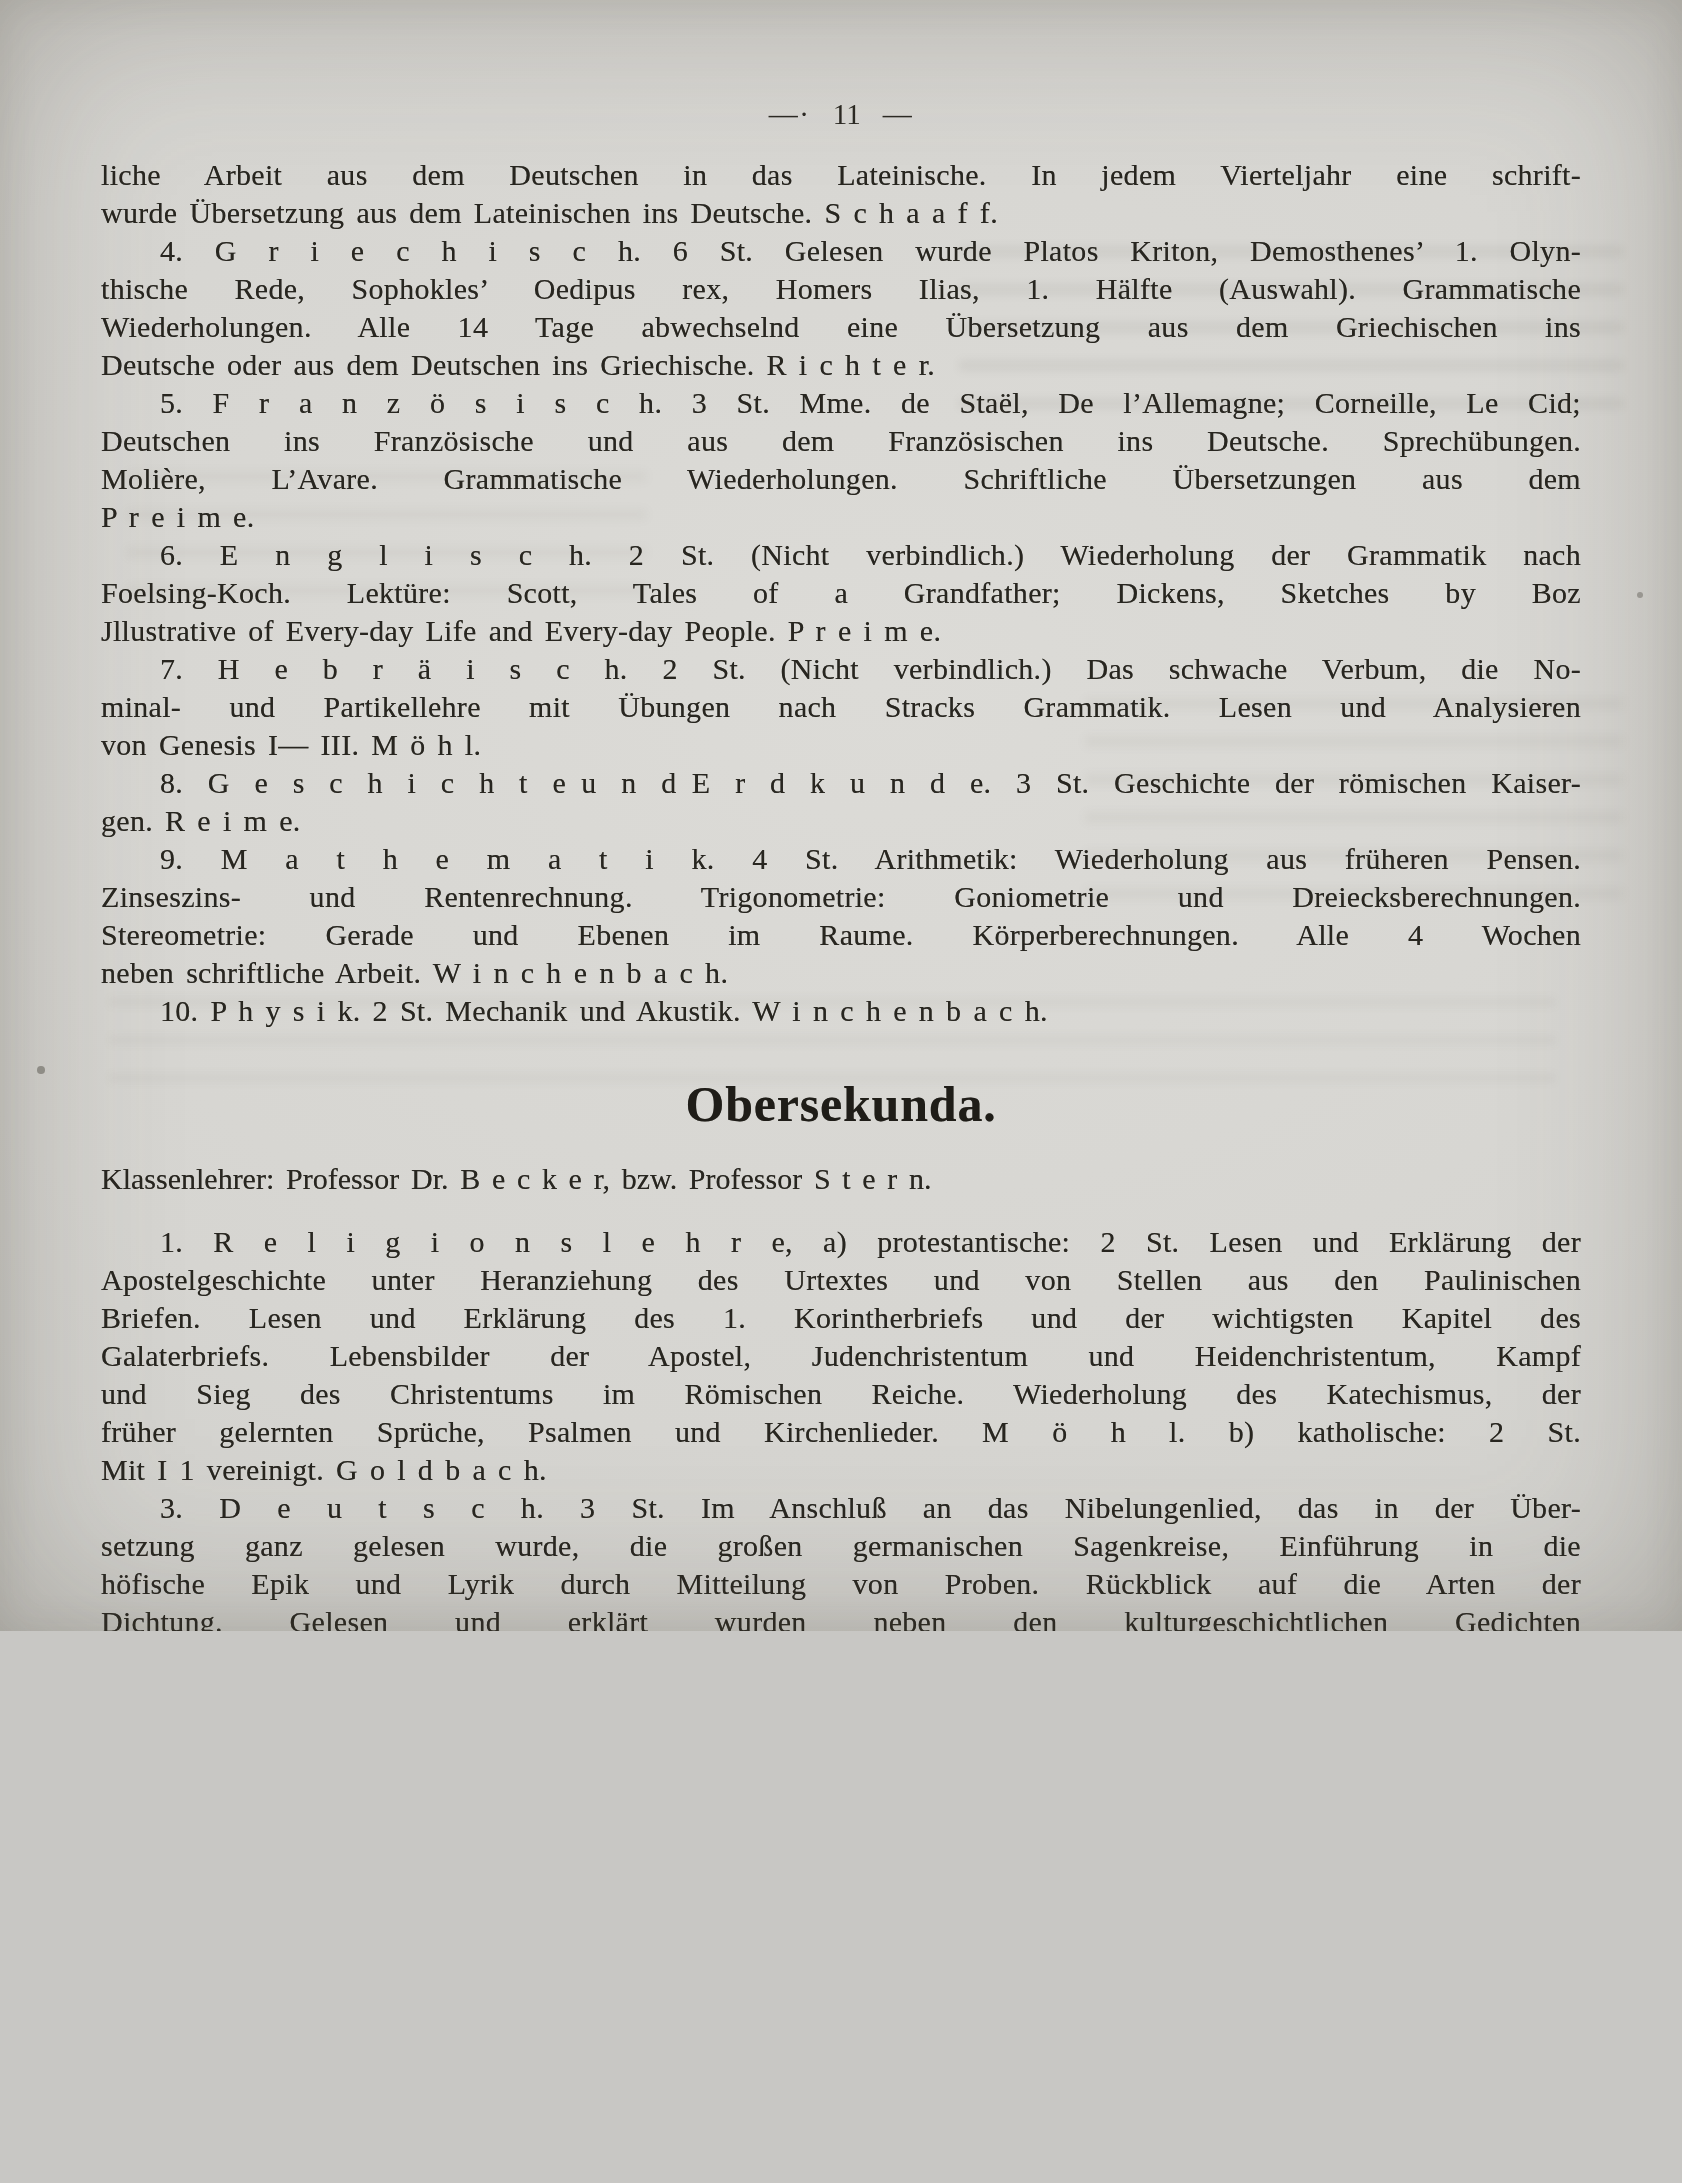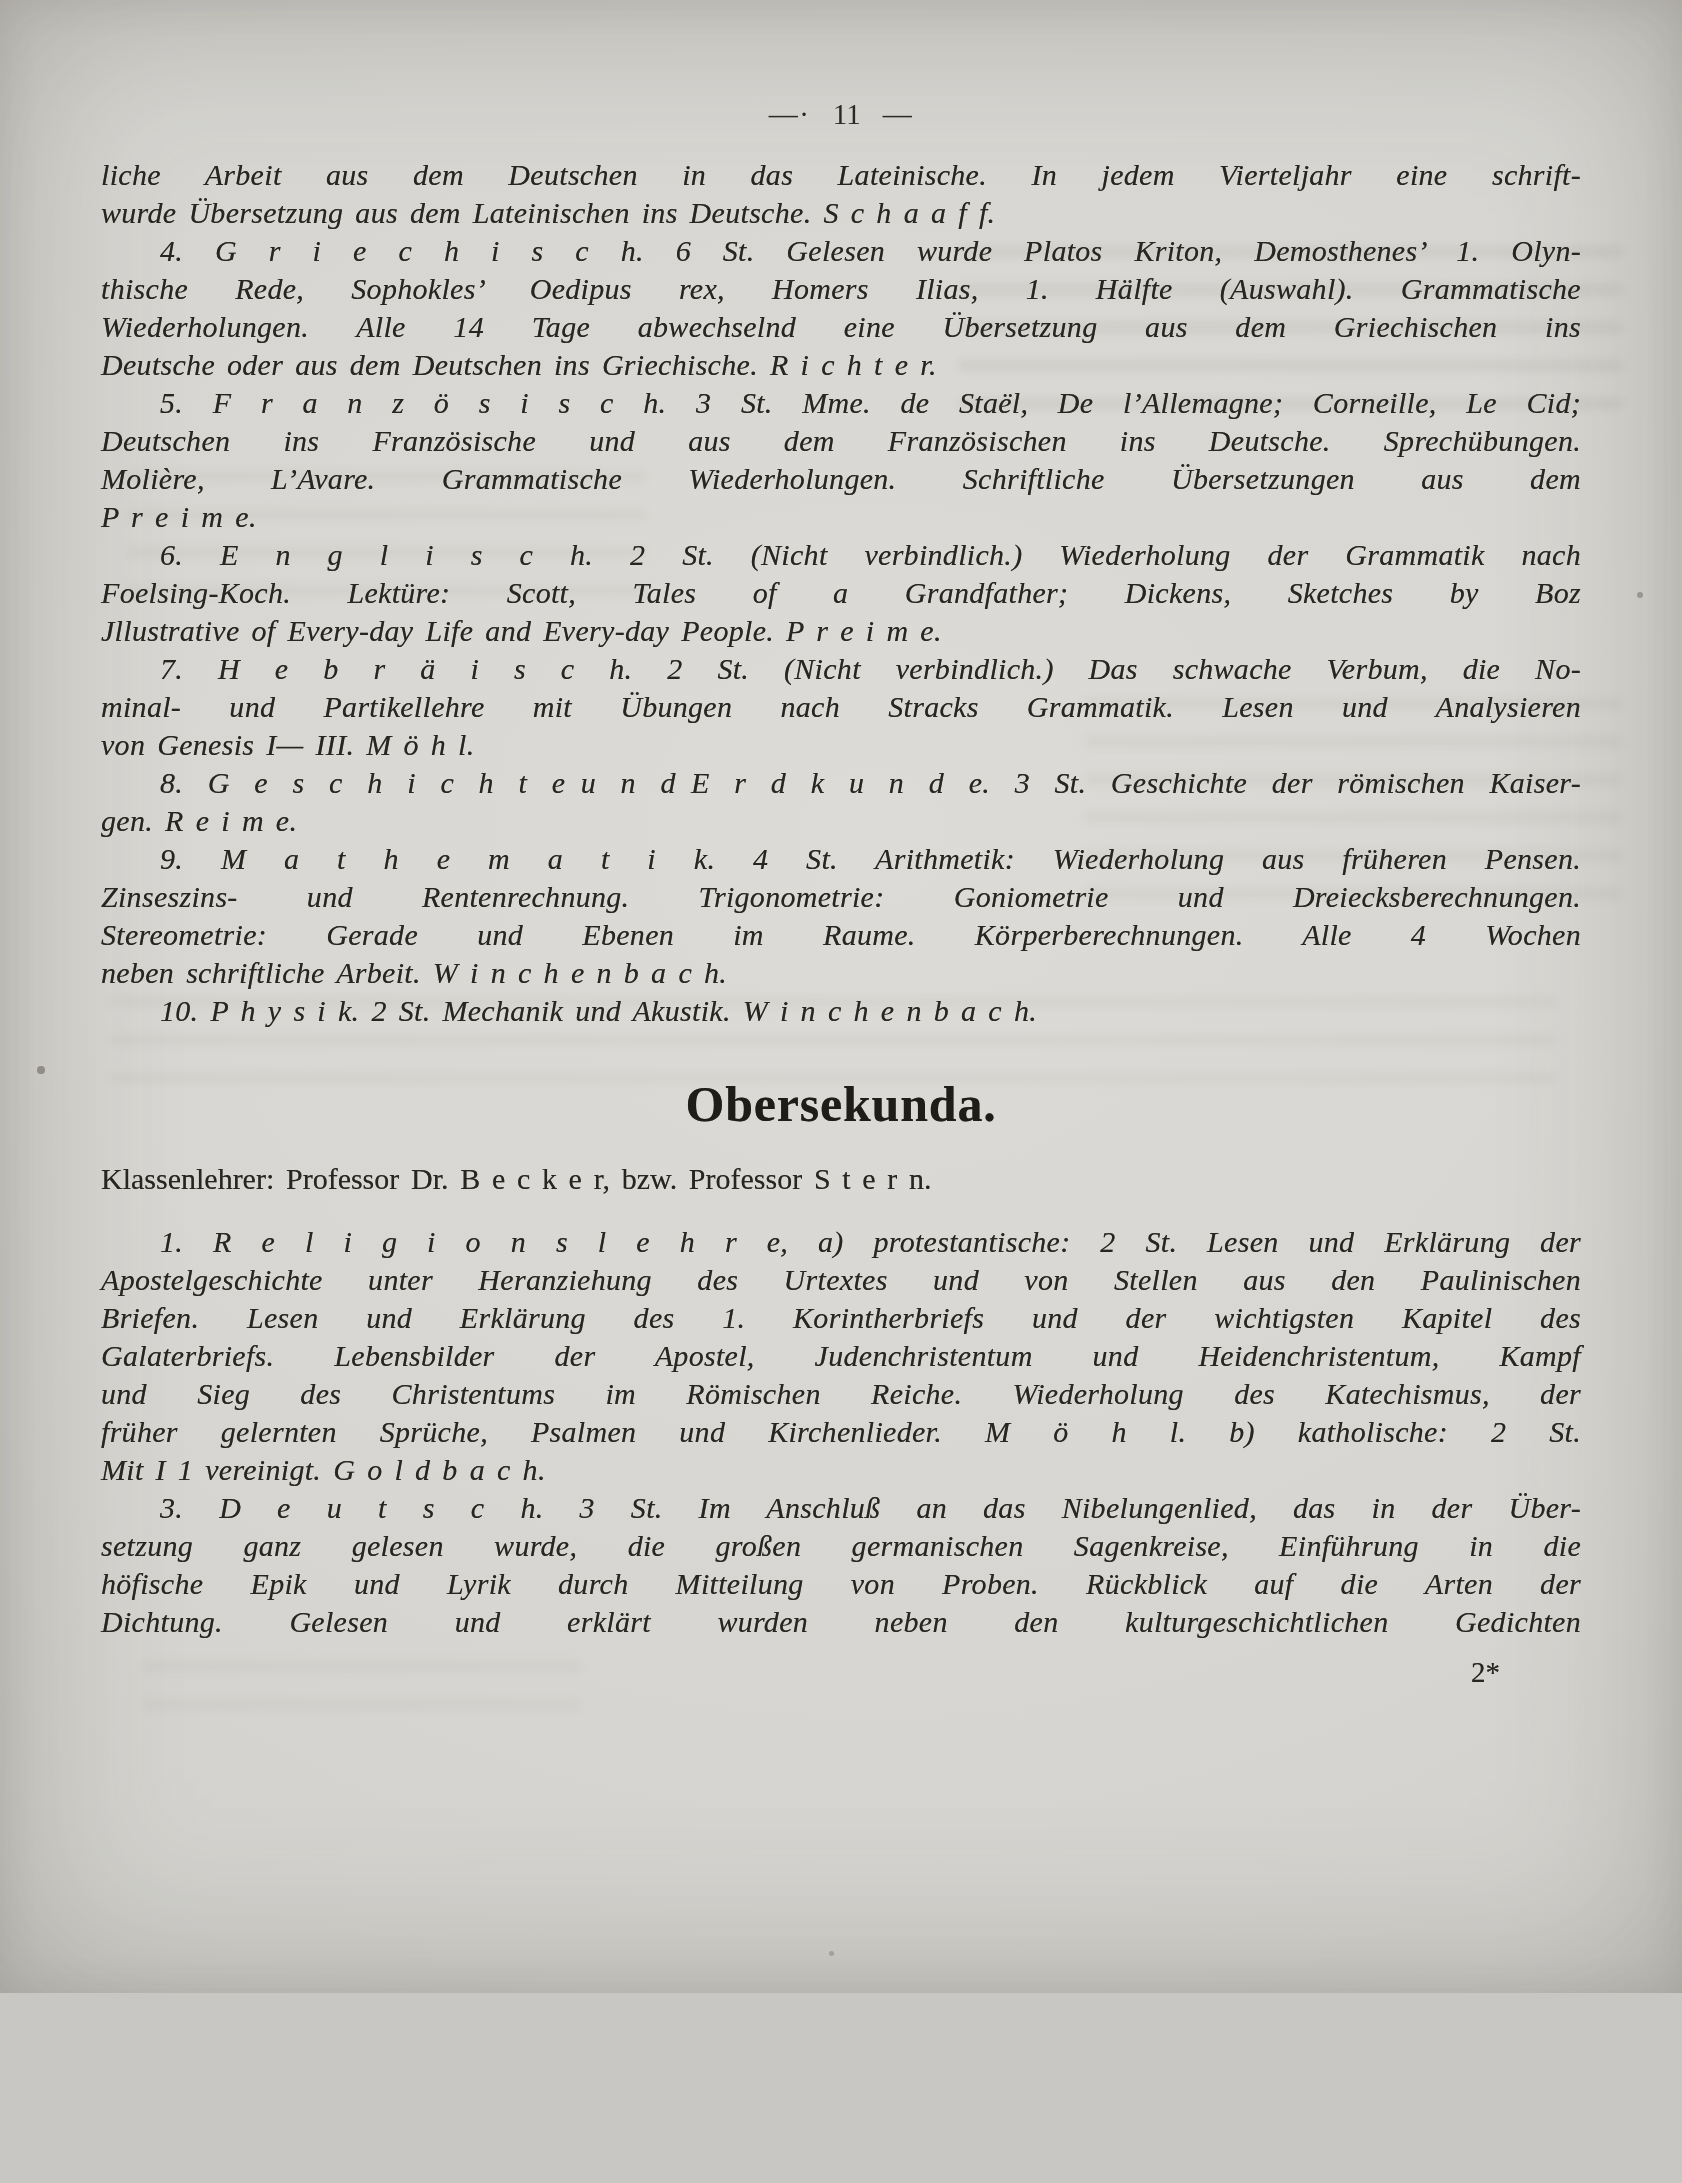--- a/index.html
+++ b/index.html
@@ -1,19 +1,19 @@
 <!DOCTYPE html>
 <html style="font-size:13.5px"><head>
 <meta charset="utf-8">
 <style>
   *{box-sizing:border-box;}
   html,body{margin:0;padding:0;background:#c8c7c4;}
   .page{
     position:relative;
-    width:1682px;height:1993px;
+    width:1682px;height:1631px;
     overflow:hidden;
     background: radial-gradient(ellipse 120% 90% at 52% 42%, #dcdbd7 0%, #d6d5d1 52%, #cbcbc7 100%);
     font-family:"Liberation Serif","DejaVu Serif",serif;
     color:#282620;
   }
   .vignette{
     position:absolute;inset:0;pointer-events:none;z-index:6;
     box-shadow: inset 0 0 177px rgba(75,70,60,.30), inset 0 0 39px rgba(75,70,60,.12);
   }
   .page-number{
@@ -23,21 +23,20 @@
   .page-number .mark{display:inline-block;margin:0 22px;letter-spacing:1.7px;}
   .content{
     position:absolute;top:156px;left:101px;right:101px;z-index:3;
     text-shadow:0 0 0.5px rgba(35,32,26,.55);
   }
   .para{margin:0;}
   .line{
     font-size:30px;line-height:38px;height:38px;
     white-space:nowrap;letter-spacing:0.3px;word-spacing:4.2px;
     text-align:left;
-    font-style:italic;
   }
   .just{text-align:justify;text-align-last:justify;}
   .indent{text-indent:59px;}
   .heading{
     text-align:center;font-weight:700;font-size:50px;line-height:54px;
     margin:47px 0 29px;letter-spacing:0.8px;color:#1f1d18;
   }
   .subheading{
     font-size:30px;line-height:38px;
     margin:0 0 25px;word-spacing:4.2px;

